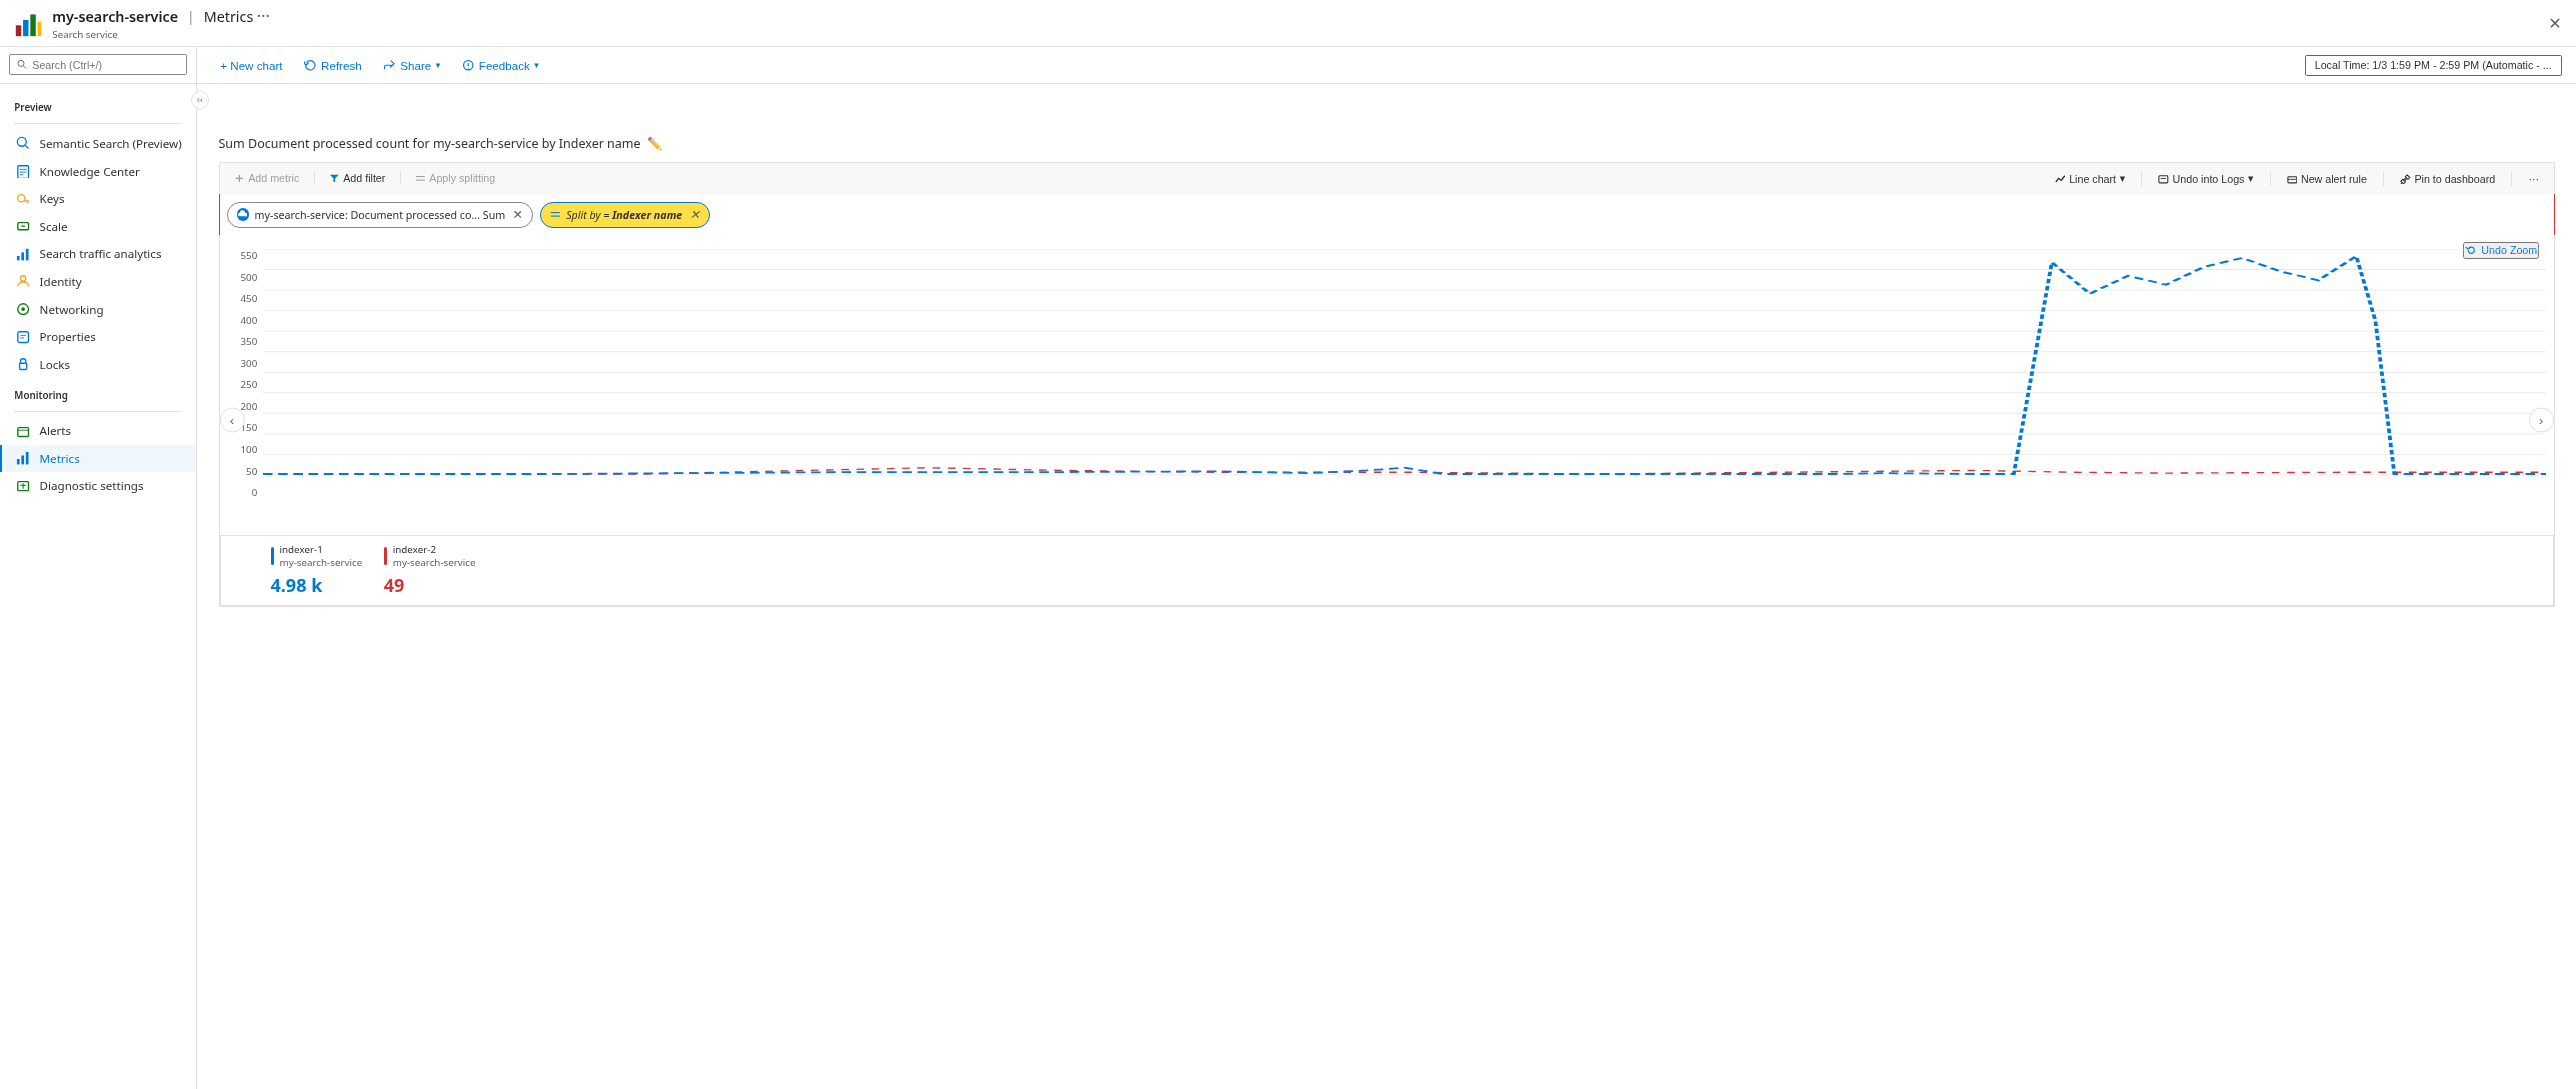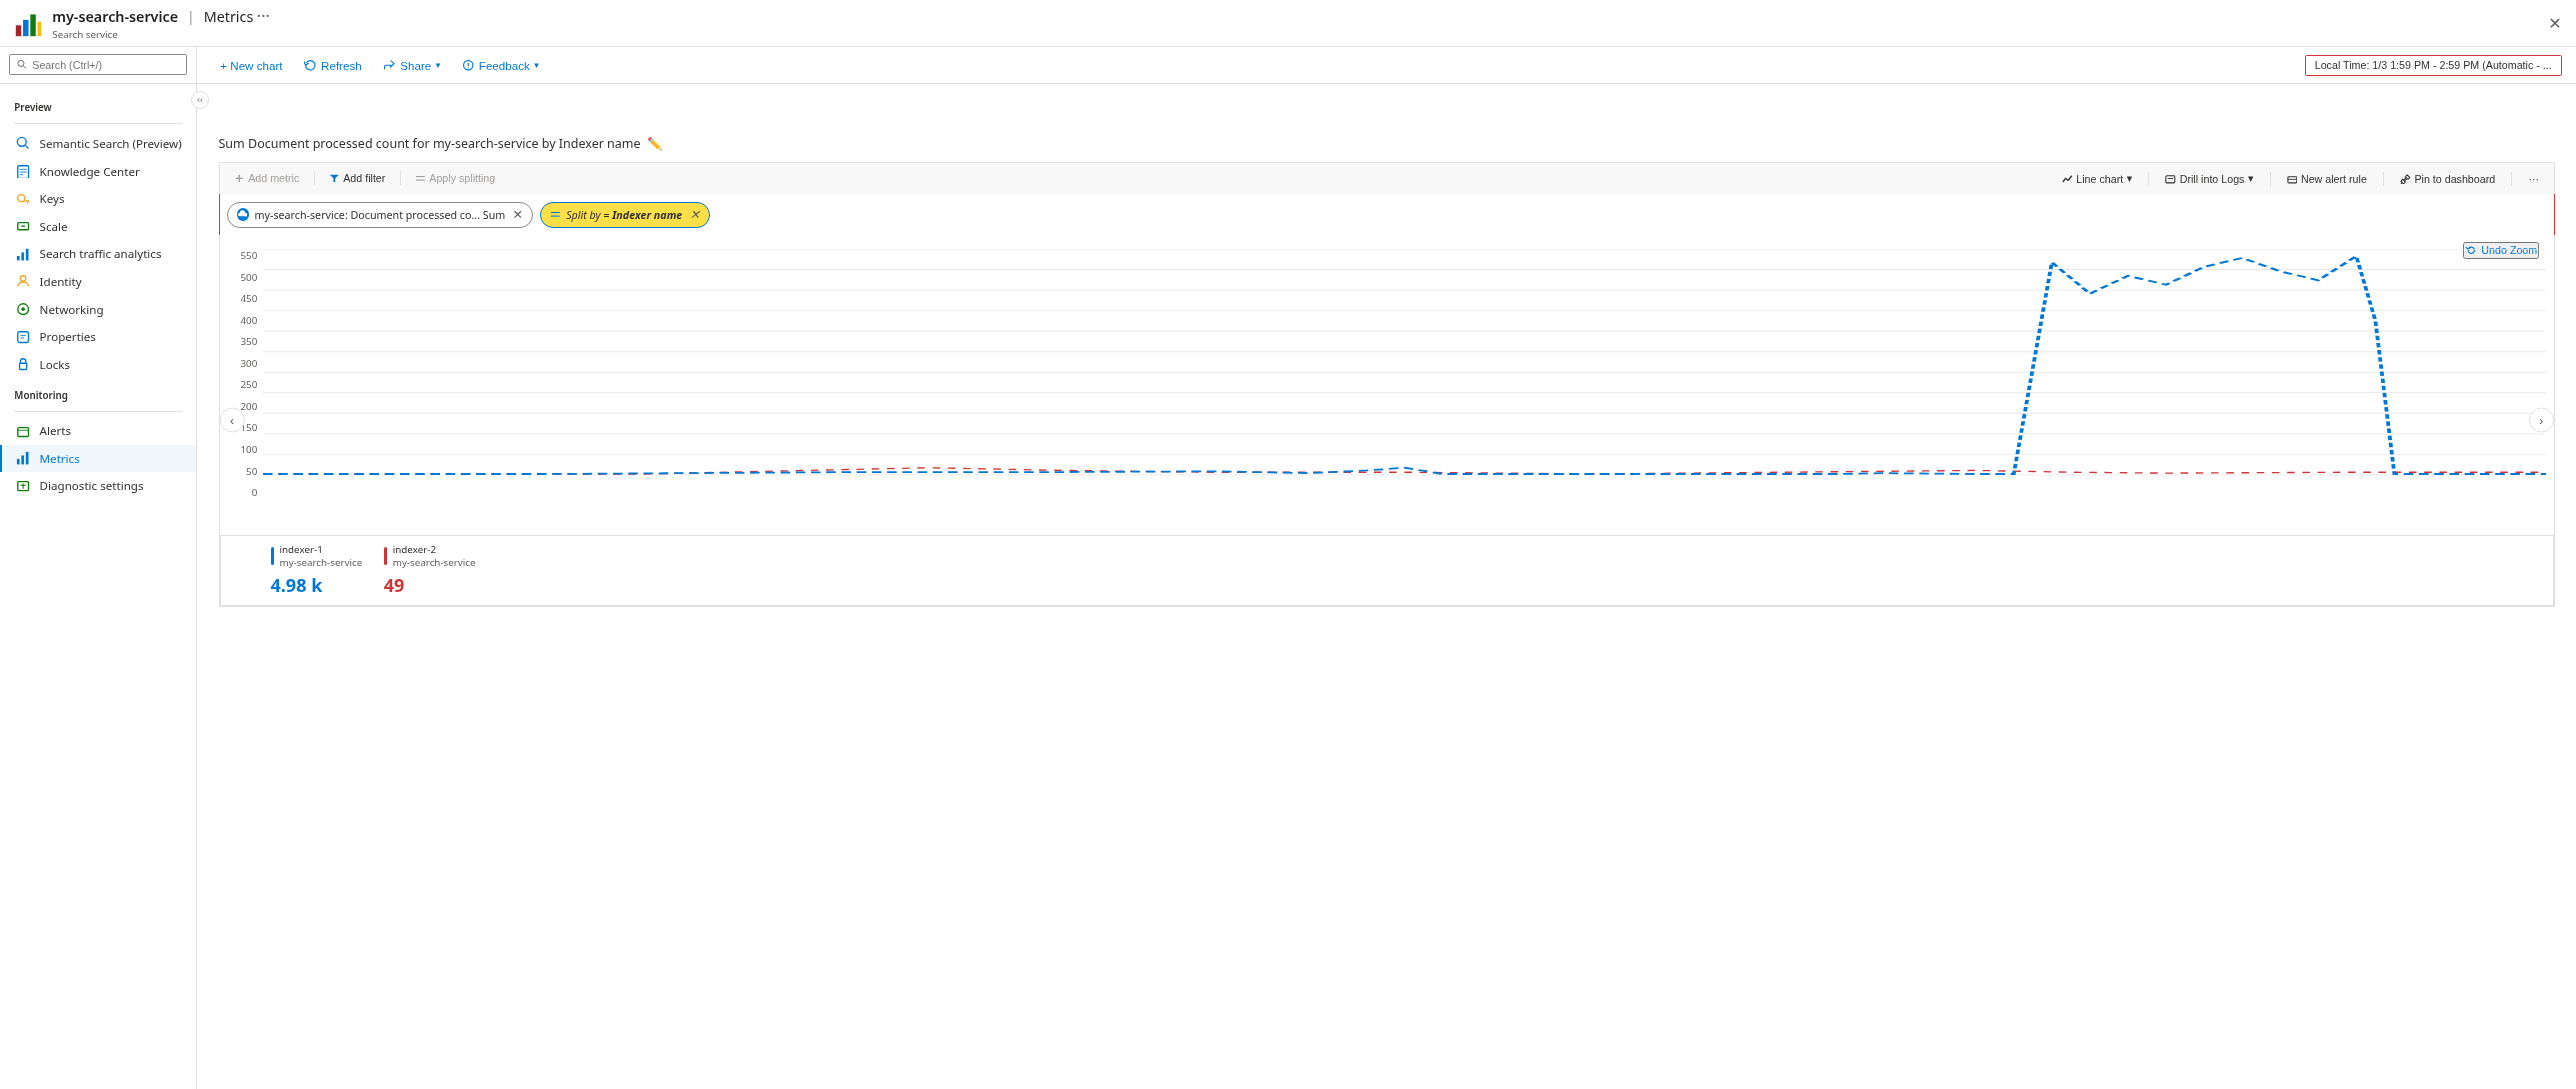--- a/index.html
+++ b/index.html
@@ -353,21 +353,21 @@
               </svg>
             <span>Line chart</span>
             <span class="chevron">▾</span>
           </button>
           <div class="mt-btn-sep"></div>
           <button class="mt-btn">
             <svg width="10.7" height="10.7" viewBox="0 0 12 12">
                 <rect x="1" y="2" width="10" height="8" rx="1" fill="none" stroke="#323130" stroke-width="1.2"></rect>
                 <line x1="3" y1="5" x2="9" y2="5" stroke="#323130" stroke-width="1"></line>
               </svg>
-            <span>Drill into Logs</span>
+            <span>Undo into Logs</span>
             <span class="chevron">▾</span>
           </button>
           <div class="mt-btn-sep"></div>
           <button class="mt-btn">
             <svg width="10.7" height="10.7" viewBox="0 0 12 12">
                 <rect x="1" y="3" width="10" height="7" rx="1" fill="none" stroke="#323130" stroke-width="1.2"></rect>
                 <line x1="1" y1="6" x2="11" y2="6" stroke="#323130" stroke-width="1"></line>
               </svg>
             <span>New alert rule</span>
           </button>

